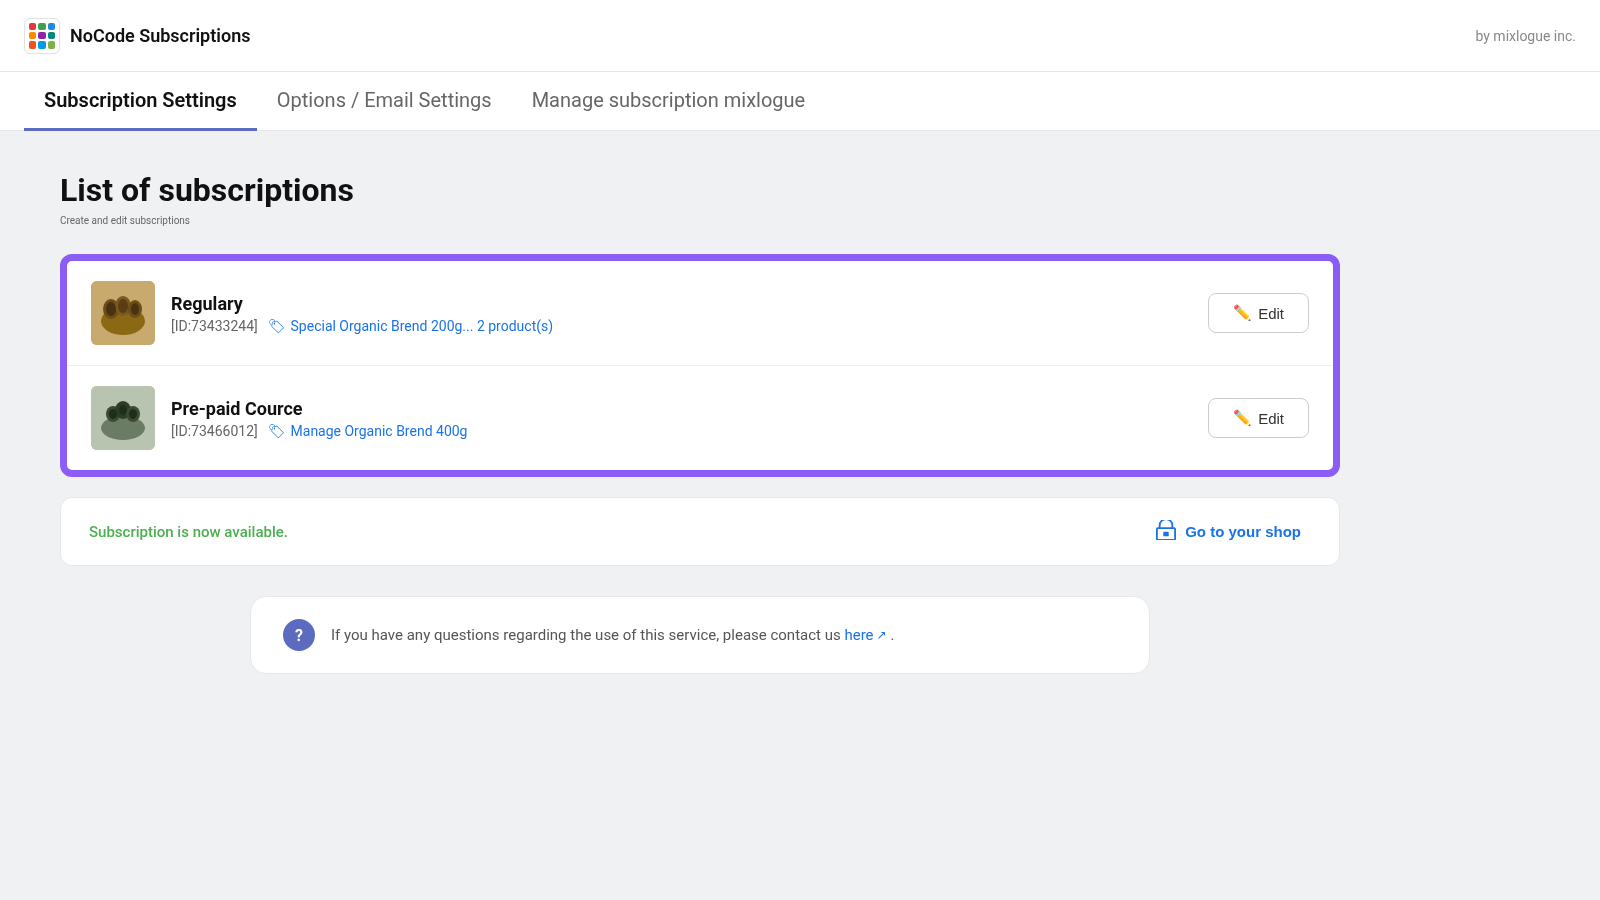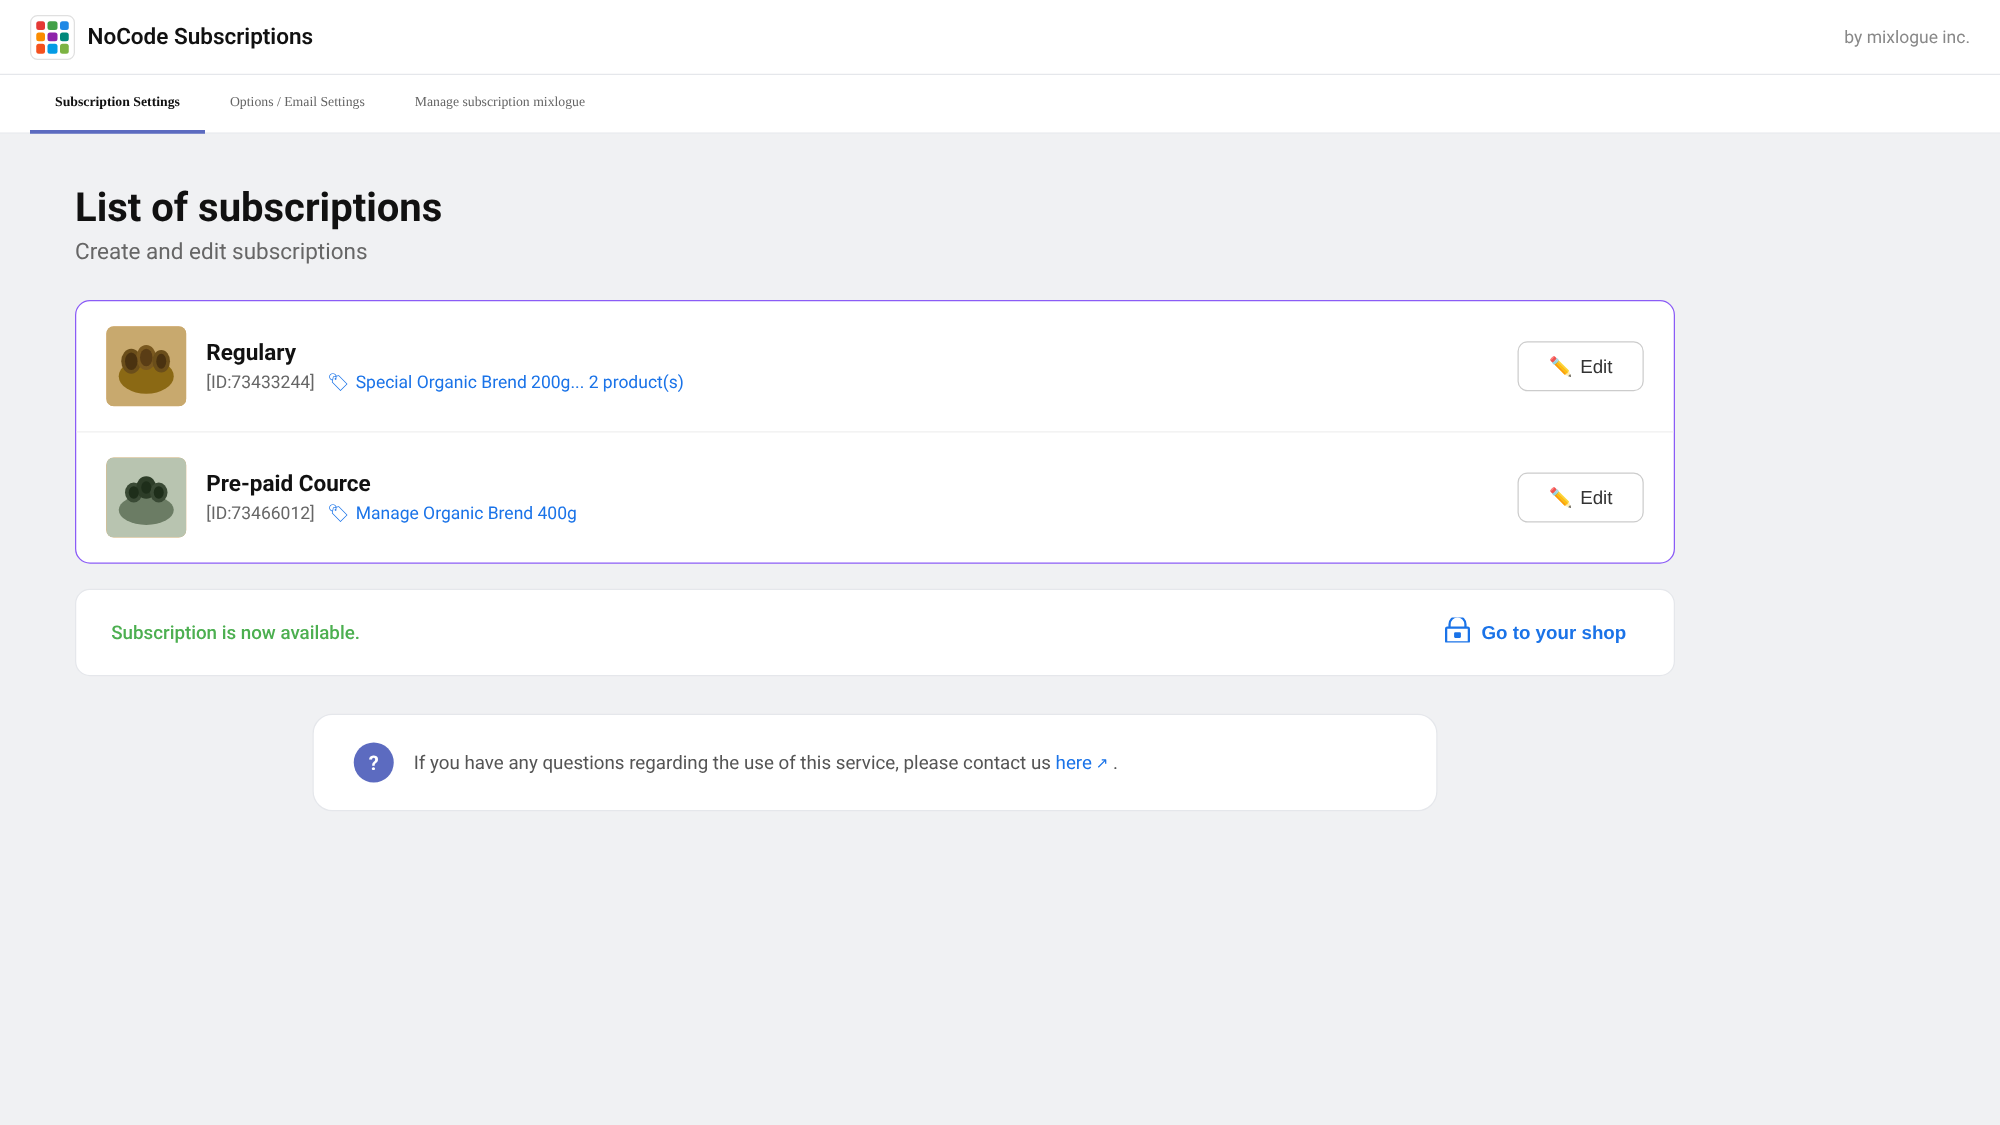--- a/index.html
+++ b/index.html
@@ -6,21 +6,21 @@
     body {
       font-family: -apple-system, BlinkMacSystemFont, 'Segoe UI', Roboto, sans-serif;
       background: #f0f1f3;
       min-height: 900px;
       color: #333;
     }
 
     
     .app-bar {
       background: #fff;
-      height: 60px;
+      height: 72px;
       display: flex;
       align-items: center;
       justify-content: space-between;
       padding: 0 24px;
       border-bottom: 1px solid #e5e7eb;
     }
     .app-bar-left {
       display: flex;
       align-items: center;
       gap: 10px;
@@ -55,27 +55,26 @@
     
     .nav-tabs {
       background: #fff;
       padding: 0 24px;
       display: flex;
       gap: 0;
       border-bottom: 1px solid #e5e7eb;
     }
     .nav-tab {
       padding: 16px 20px;
-      font-size: 11px;
+      font-size: 20px;
       color: #666;
       cursor: pointer;
       border-bottom: 3px solid transparent;
       margin-bottom: -1px;
       white-space: nowrap;
-      font-family: Liberation Serif, serif;
     }
     .nav-tab.active {
       color: #111;
       font-weight: 600;
       border-bottom: 3px solid #5c6bc0;
     }
 
     
     .main {
       padding: 40px 60px;
@@ -89,21 +88,21 @@
       justify-content: space-between;
       margin-bottom: 28px;
     }
     .page-title {
       font-size: 32px;
       font-weight: 700;
       color: #111;
       margin-bottom: 6px;
     }
     .page-subtitle {
-      font-size: 18px;
+      font-size: 10px;
       color: #666;
     }
 
     
     .btn-create {
       background: #5c6bc0;
       color: #fff;
       border: none;
       border-radius: 8px;
       padding: 14px 28px;
@@ -113,21 +112,21 @@
       display: flex;
       align-items: center;
       gap: 8px;
       white-space: nowrap;
     }
 
     
     .card {
       background: #fff;
       border-radius: 12px;
-      border: 1px solid #8b5cf6;
+      border: 7px solid #8b5cf6;
       overflow: hidden;
       margin-bottom: 20px;
     }
 
     
     .subscription-row {
       display: flex;
       align-items: center;
       padding: 20px 24px;
       border-bottom: 1px solid #f0f0f0;

